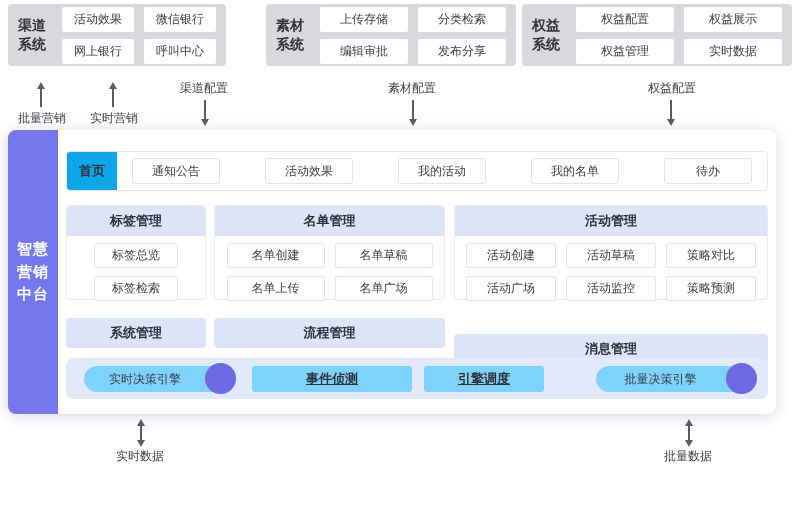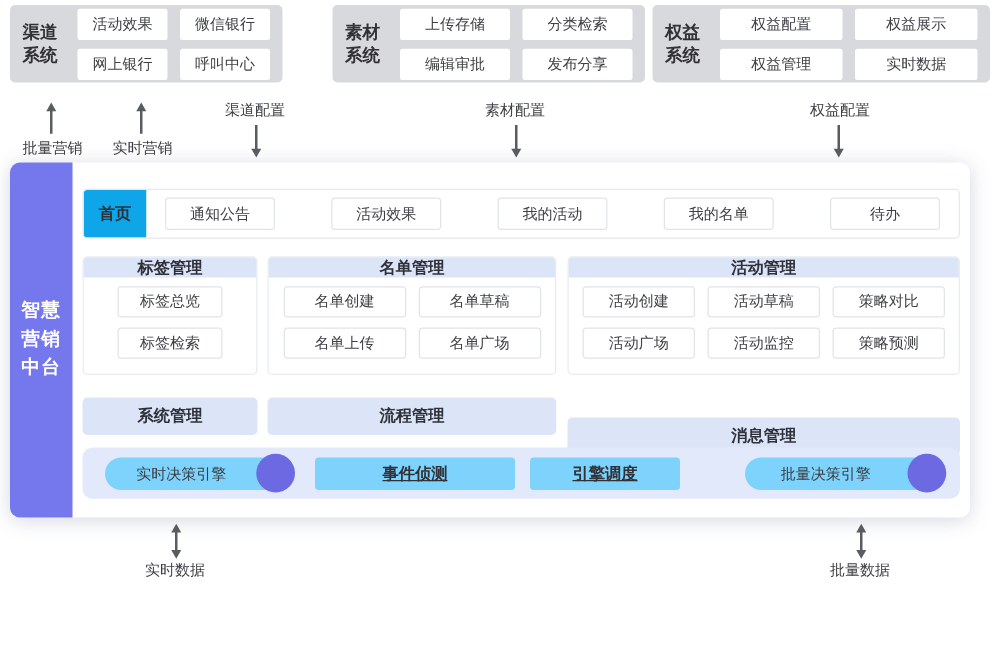--- a/index.html
+++ b/index.html
@@ -52,21 +52,21 @@
   }
   .nav-items{flex:1;display:flex;align-items:center;justify-content:space-between;padding:0 15px;}
   .nav-btn{
     width:88px;height:26px;border:1px solid #e1e4ea;border-radius:3px;background:#fff;
     display:flex;align-items:center;justify-content:center;font-size:12px;color:#3e4045;cursor:pointer;box-sizing:border-box;
   }
   .section{
     position:absolute;top:75px;height:95px;background:#fff;border:1px solid #e8ebf2;border-radius:4px;box-sizing:border-box;
   }
   .sec-head{
-    height:16px;background:#dce5f7;border-radius:3px 3px 0 0;display:flex;align-items:center;justify-content:center;
+    height:30px;background:#dce5f7;border-radius:3px 3px 0 0;display:flex;align-items:center;justify-content:center;
     font-size:13px;font-weight:bold;color:#2f313a;
   }
   .sec-body{padding:7px 8px;display:grid;gap:8px 10px;justify-content:center;align-content:start;}
   .sbtn{
     height:25px;border:1px solid #e1e4ea;border-radius:3px;background:#fff;
     display:flex;align-items:center;justify-content:center;font-size:12px;color:#3e4045;cursor:pointer;box-sizing:border-box;
   }
   .bar{
     position:absolute;top:188px;height:30px;background:#dce5f7;border-radius:4px;
     display:flex;align-items:center;justify-content:center;font-size:13px;font-weight:bold;color:#2f313a;

